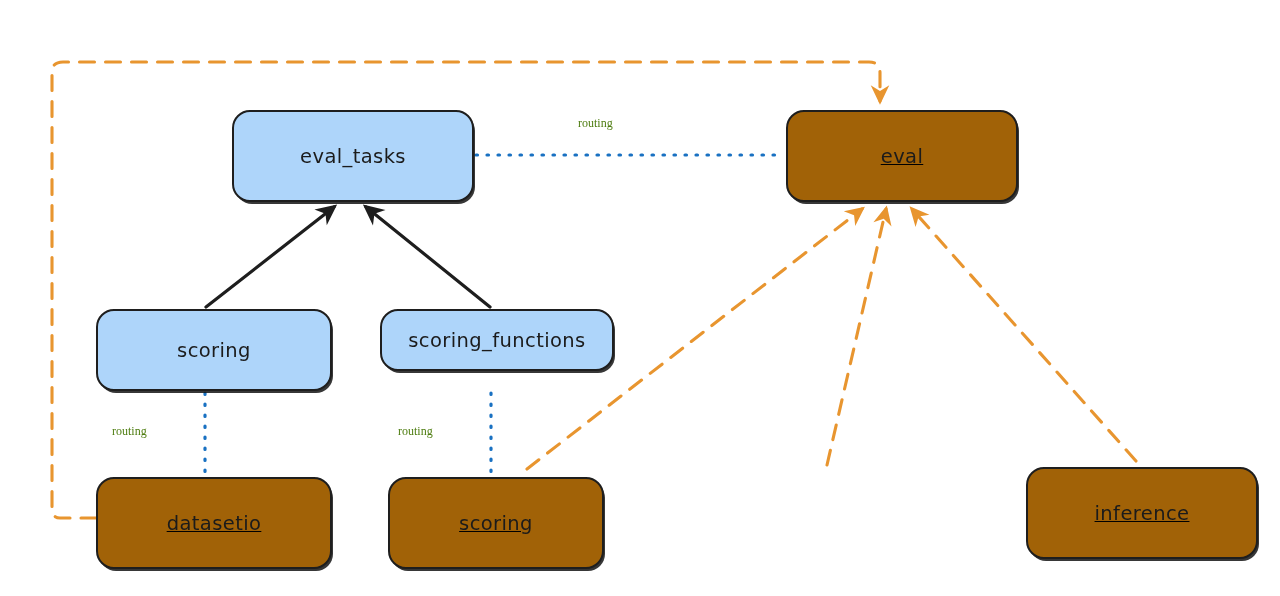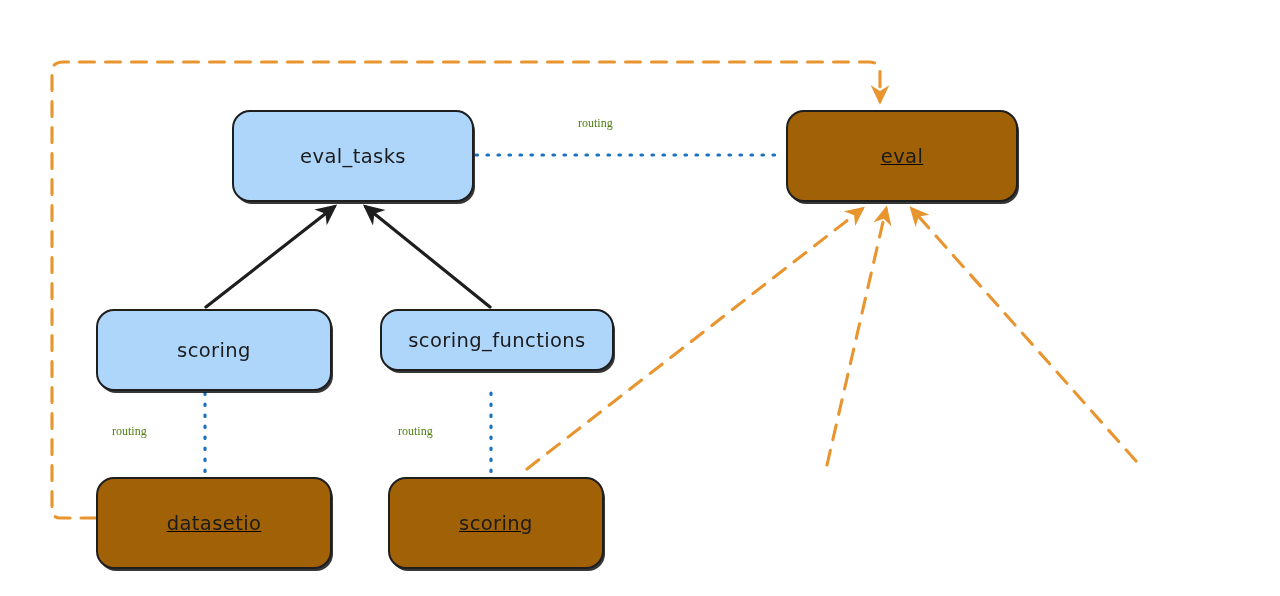--- a/index.html
+++ b/index.html
@@ -110,18 +110,21 @@
 
   <div class="node green" style="left:96px; top:477px; width:236px; height:92px;">
     <span class="label">datasetio</span>
   </div>
 
   <div class="node green" style="left:388px; top:477px; width:216px; height:92px;">
     <span class="label">scoring</span>
   </div>
 
 
+  <div class="node green" style="left:1026px; top:467px; width:232px; height:92px;">
+    <span class="label">inference</span>
+  </div>
 
   <div class="edge-label" style="left:578px; top:116px;">routing</div>
   <div class="edge-label" style="left:112px; top:424px;">routing</div>
   <div class="edge-label" style="left:398px; top:424px;">routing</div>
 
 </div>
 
 </body></html>

